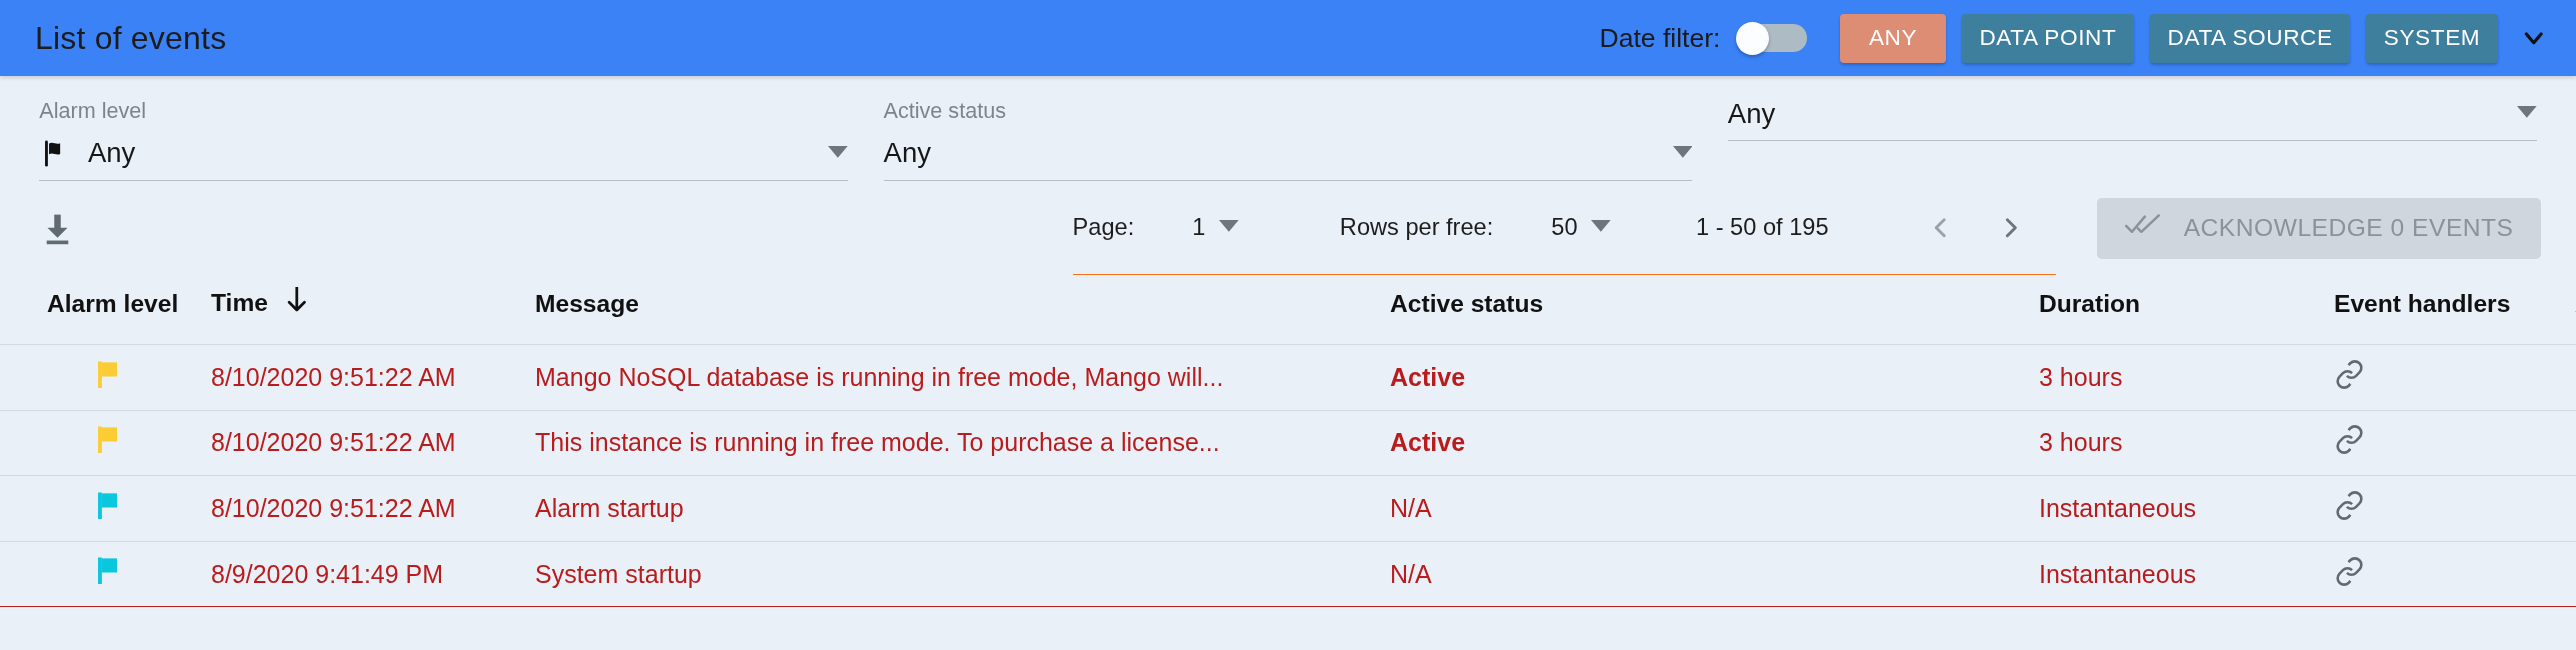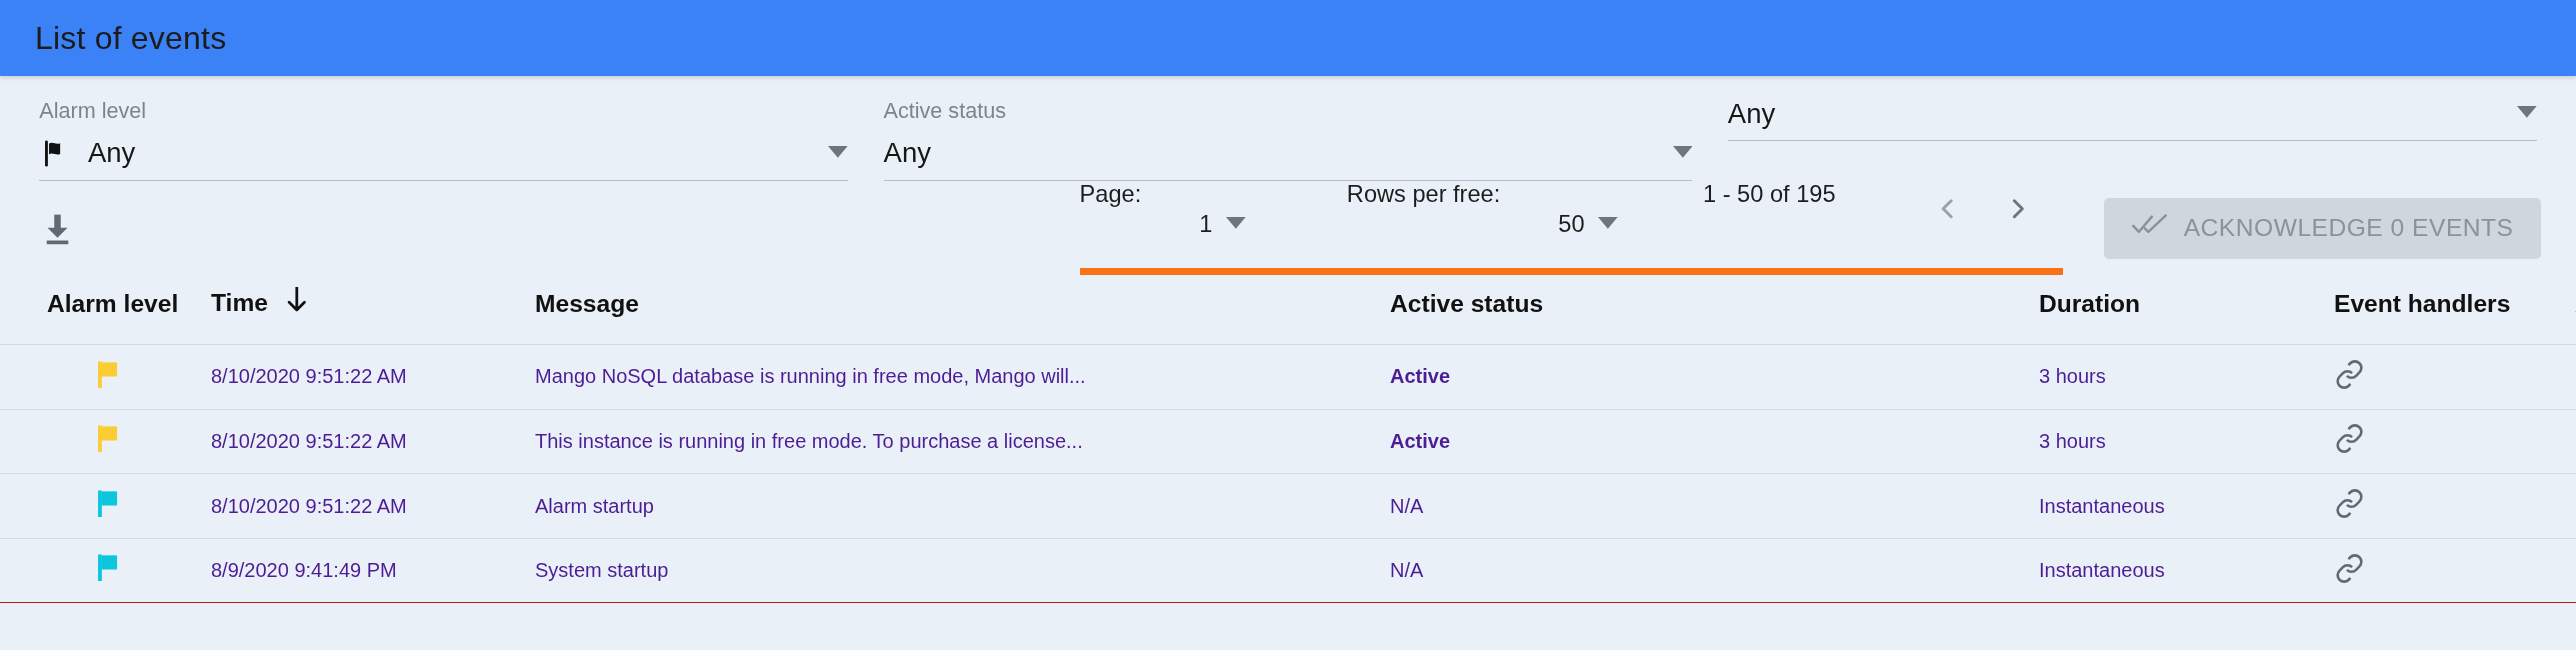--- a/index.html
+++ b/index.html
@@ -137,21 +137,22 @@
     align-items: center;
     padding: 0 35px 0 39px;
     height: 94px;
     position: relative;
   }
   .download-icon { cursor: pointer; display: flex; align-items: center; }
 
   .paginator {
     margin-left: auto;
     display: flex;
-    border-bottom: 7px solid #f97316;
+    align-items: center;
+    border-bottom: 1px solid #f97316;
     height: 94px;
     padding-right: 17.7px;
     gap: 15px;
   }
   .pg-label {
     font-size: 23.6px;
     color: #1d1d1d;
     white-space: nowrap;
   }
   .pg-select {
@@ -178,21 +179,21 @@
     cursor: pointer;
   }
   .ack-btn {
     margin-left: 41px;
     height: 61px;
     background: #cfd6dd;
     border: none;
     border-radius: 4.9px;
     display: flex;
     align-items: center;
-    gap: 17px;
+    gap: 24px;
     padding: 0 27.5px;
     color: #8b9299;
     font-size: 24.6px;
     font-family: "Liberation Sans", sans-serif;
     letter-spacing: 0.5px;
     cursor: default;
     white-space: nowrap;
   }
 
   
@@ -203,22 +204,22 @@
   }
   table.events th {
     text-align: left;
     font-size: 24.6px;
     color: #111111;
     font-weight: 700;
     padding: 11.8px 0 23.6px 0;
     white-space: nowrap;
   }
   table.events td {
-    font-size: 20px;
-    color: #4c1d95;
+    font-size: 25px;
+    color: #b91c1c;
     padding: 13.8px 0;
     border-top: 1px solid #d2dae1;
     white-space: nowrap;
     overflow: hidden;
   }
   table.events tr:last-child td { border-bottom: 1px solid #b91c1c; }
 
   .col-alarm  { width: 211px; padding-left: 47px !important; }
   .col-time   { width: 324px; }
   .col-msg    { width: 855px; }
@@ -233,20 +234,39 @@
   .status-active { color: #9c2424; font-weight: 700; margin-left: 24px; }
   .link-icon { display: inline-flex; cursor: pointer; }
   .th-trunc { overflow: hidden; }
 </style>
 </head>
 <body>
 
 <div class="header-bar">
   <div class="header-title">List of events</div>
 
+  <div class="header-right">
+    <span class="date-filter-label">Date filter:</span>
+
+    <span class="toggle">
+      <span class="toggle-track"></span>
+      <span class="toggle-thumb"></span>
+    </span>
+
+    <button class="filter-btn any">ANY</button>
+    <button class="filter-btn blue">DATA POINT</button>
+    <button class="filter-btn blue">DATA SOURCE</button>
+    <button class="filter-btn blue">SYSTEM</button>
+
+    <span class="chevron-down">
+      <svg width="29.5" height="29.5" viewBox="0 0 24 24">
+          <path d="M6 9l6 7 6-7" fill="none" stroke="#111" stroke-width="2.6" stroke-linecap="round" stroke-linejoin="round"></path>
+        </svg>
+    </span>
+  </div>
 </div>
 
 <div class="filter-row">
 
   <div class="filter-field">
     <div class="filter-field-label">Alarm level</div>
     <div class="filter-field-control">
       <span class="flag-icon-black">
         <svg width="33" height="31" viewBox="0 0 24 24">
             <path d="M5 3v18" stroke="#111" stroke-width="2.2" stroke-linecap="round"></path>

